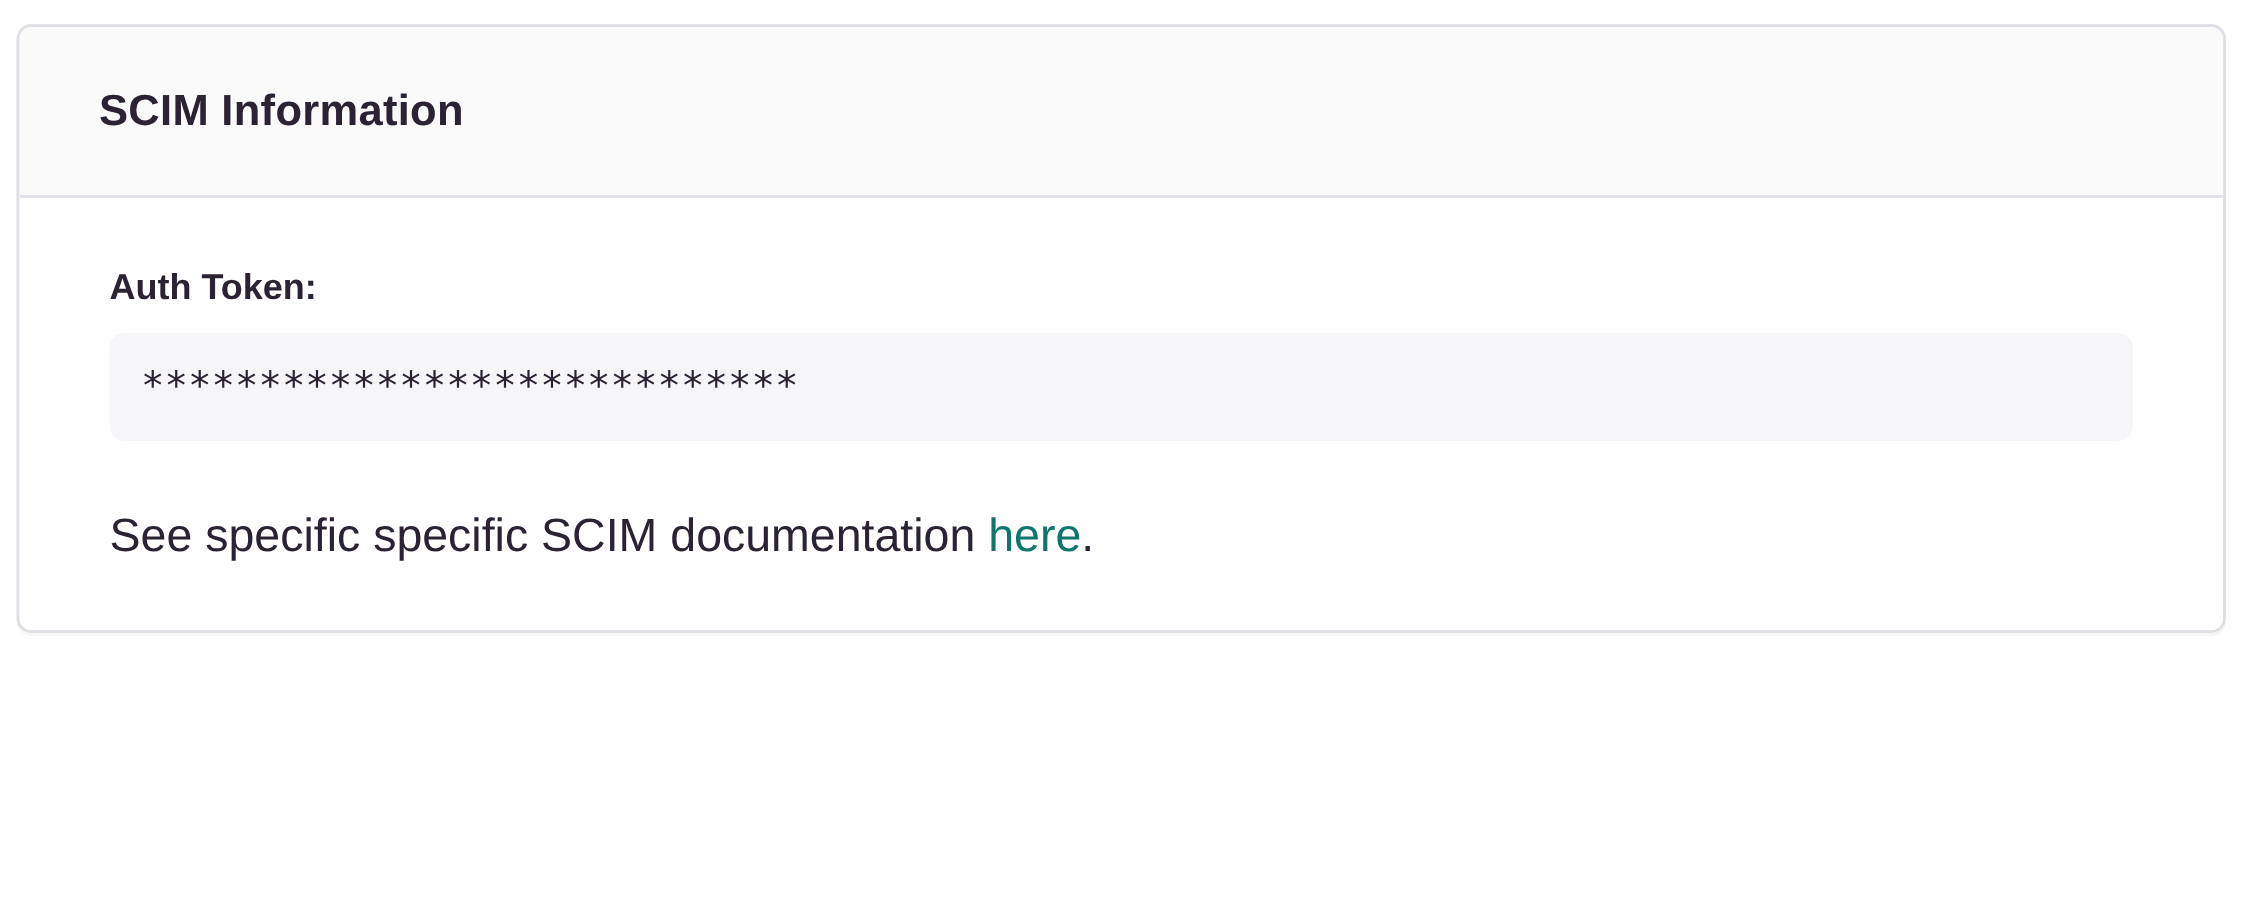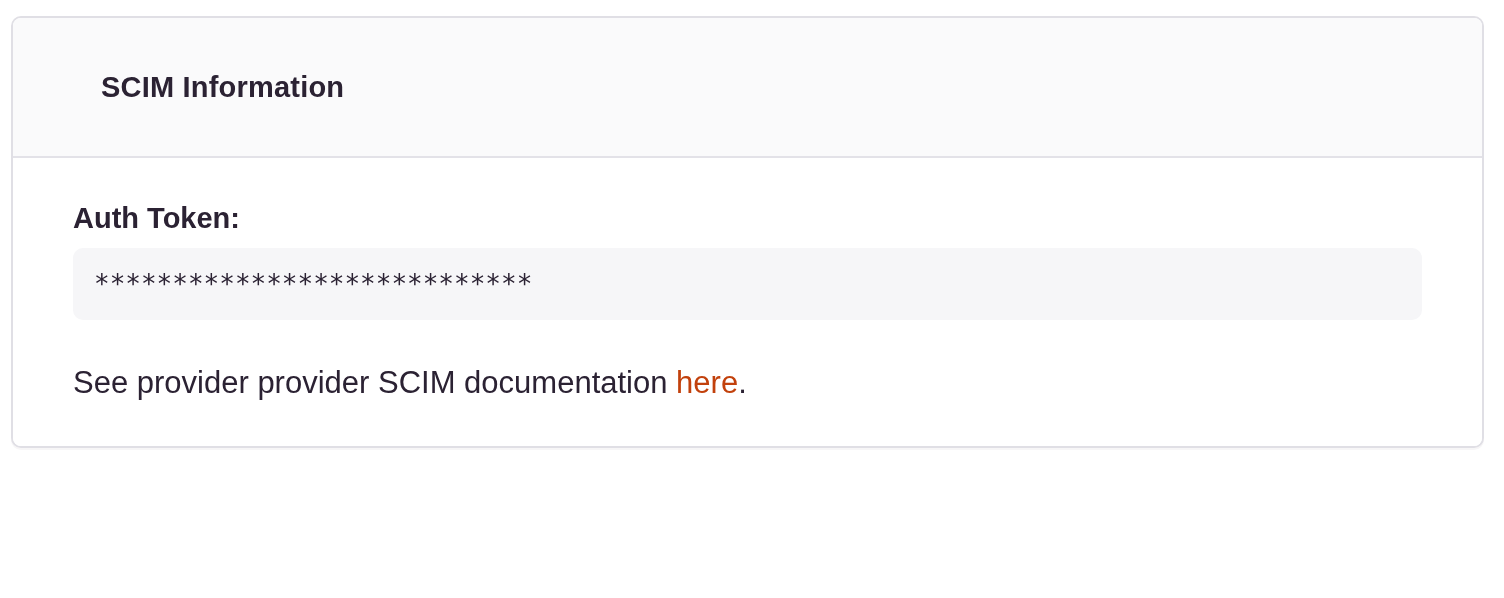--- a/index.html
+++ b/index.html
@@ -14,37 +14,37 @@
     margin: 16px 20px 16px 11px;
     border: 2px solid #e0dfe5;
     border-radius: 10px;
     background: #ffffff;
     box-shadow: 0 2px 0 rgba(43, 34, 51, 0.04);
     overflow: hidden;
   }
   .panel-header {
     background: #fafafb;
     border-bottom: 2px solid #e3e2e8;
-    height: 140px;
+    height: 114px;
     display: flex;
     align-items: center;
-    padding: 0 88px;
+    padding: 0 53px;
   }
   .panel-title {
     font-size: 29px;
     font-weight: 700;
     color: #2b2233;
     letter-spacing: 0.2px;
   }
   .panel-body {
     padding: 42px 60px 44px 60px;
     background: #ffffff;
   }
   .field-label {
-    font-size: 29px;
+    font-size: 24px;
     line-height: 36px;
     font-weight: 700;
     color: #2b2233;
     margin: 0 0 12px 0;
   }
   .field-value {
     background: #f6f6f8;
     border-radius: 10px;
     padding: 21px 21px;
     font-family: "DejaVu Sans Mono", "Liberation Mono", monospace;
@@ -54,34 +54,34 @@
     margin: 0 0 44px 0;
     white-space: nowrap;
     overflow: hidden;
   }
   .footer-note {
     font-size: 31px;
     line-height: 38px;
     color: #2b2233;
   }
   .doc-link {
-    color: #c2410c;
+    color: #0f766e;
     text-decoration: none;
     cursor: pointer;
   }
 </style>
 </head>
 <body>
 
 <div class="panel">
   <div class="panel-header">
     <span class="panel-title">SCIM Information</span>
   </div>
   <div class="panel-body">
 
     <p class="field-label">Auth Token:</p>
     <div class="field-value">****************************</div>
 
 
-    <p class="footer-note"><span>See provider provider SCIM documentation </span><a class="doc-link">here</a><span>.</span></p>
+    <p class="footer-note"><span>See specific specific SCIM documentation </span><a class="doc-link">here</a><span>.</span></p>
 
   </div>
 </div>
 
 </body></html>

